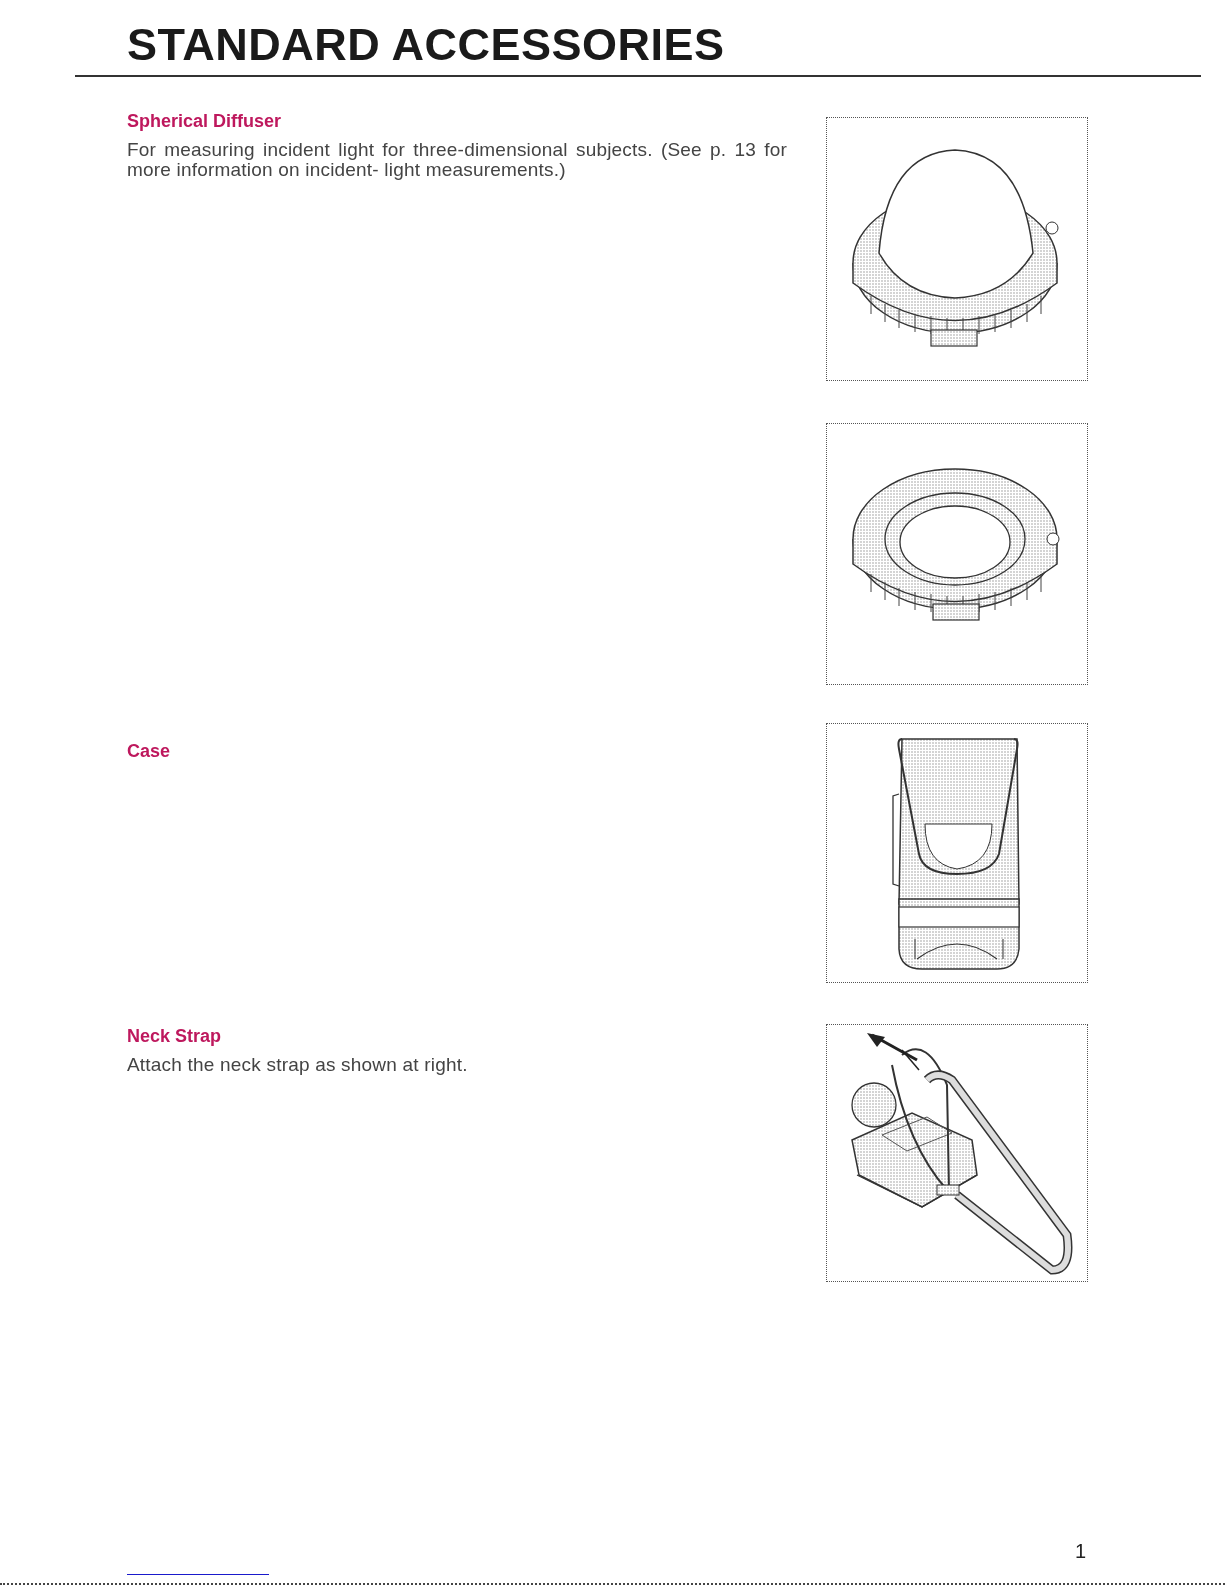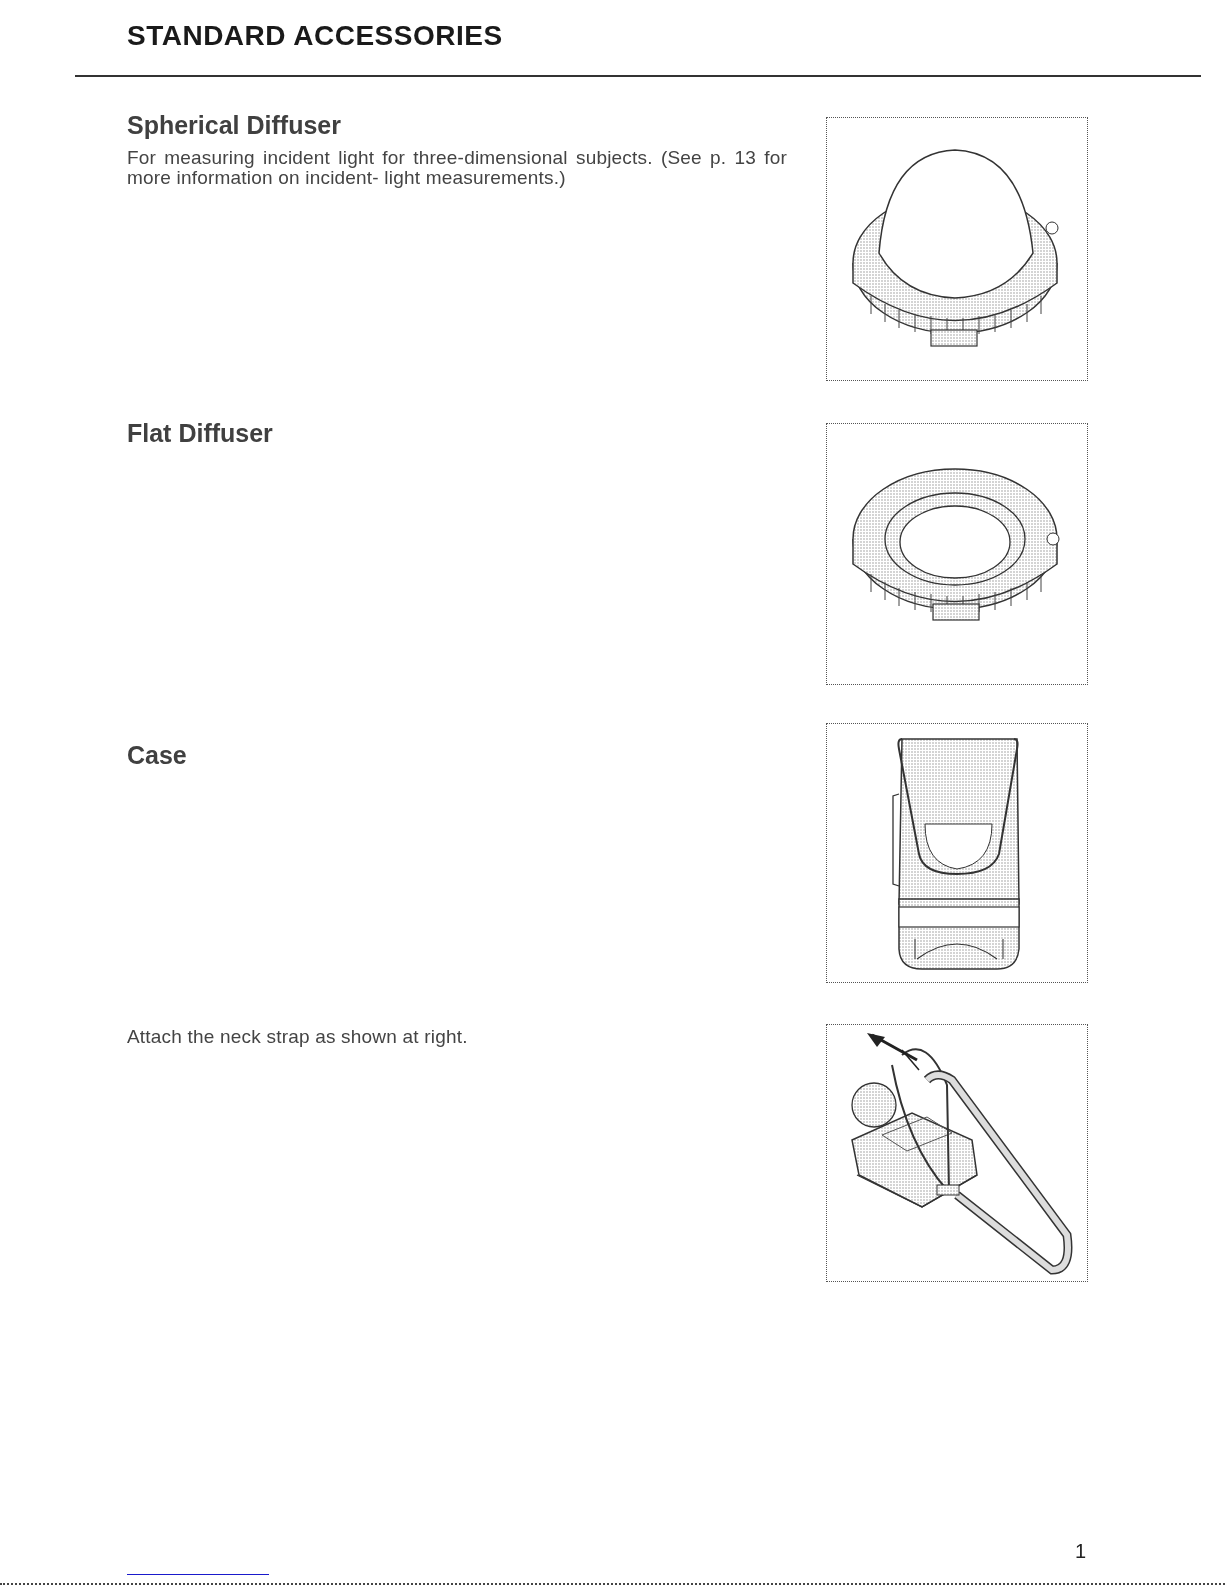--- a/index.html
+++ b/index.html
@@ -2,32 +2,32 @@
 <html><head>
   <meta charset="utf-8">
   <style>
     html, body { margin: 0; padding: 0; background: #ffffff; }
     body {
       width: 1225px; height: 1585px; position: relative; overflow: hidden;
       font-family: "Liberation Sans", sans-serif; color: #222;
     }
     .page-title {
       position: absolute; left: 127px; top: 22px;
-      font-size: 28px; font-weight: bold; letter-spacing: 0.5px;
+      font-size: 45px; font-weight: bold; letter-spacing: 0.5px;
       color: #1a1a1a; margin: 0; line-height: 1;
     }
     .title-rule {
       position: absolute; left: 75px; top: 75px; width: 1126px; height: 0;
       border-top: 2px solid #333;
     }
     .section {
       position: absolute; left: 127px; width: 660px;
     }
     .section h2 {
-      margin: 0 0 8px 0; font-size: 25px; font-weight: bold; color: #404040;
+      margin: 0 0 8px 0; font-size: 18px; font-weight: bold; color: #be185d;
       line-height: 1.1;
     }
     .section p {
       margin: 0; font-size: 19px; line-height: 20px; color: #444;
       text-align: justify; letter-spacing: 0.2px;
     }
     .figure-box {
       position: absolute; left: 826px; width: 260px;
       border: 1px dotted #555; background: #fff;
     }
@@ -78,21 +78,20 @@
       <line x1="200" y1="186" x2="200" y2="204"></line>
         <line x1="214" y1="178" x2="214" y2="196"></line>
     </g>
     <rect x="104" y="212" width="46" height="16" fill="url(#stip1)" stroke="#333" stroke-width="1.2"></rect>
     <path d="M52 135 Q60 35 128 32 Q196 35 206 135 Q180 178 128 180 Q76 178 52 135 Z" fill="#fff" stroke="#333" stroke-width="1.5"></path>
     <circle cx="225" cy="110" r="6" fill="#fff" stroke="#333" stroke-width="1"></circle>
   </svg>
 </div>
 
 <div class="section" style="top:420px;">
-  <h2>Flat Diffuser</h2>
 </div>
 <div class="figure-box" style="top:423px; height:260px;">
   <svg viewBox="0 0 260 260">
     <ellipse cx="128" cy="115" rx="102" ry="70" fill="url(#stip1)" stroke="#333" stroke-width="1.5"></ellipse>
     <path d="M26 115 L26 140 Q128 215 230 140 L230 115" fill="url(#stip1)" stroke="#333" stroke-width="1.5"></path>
     <g stroke="#444" stroke-width="1">
       <line x1="44" y1="150" x2="44" y2="168"></line>
         <line x1="58" y1="158" x2="58" y2="176"></line>
       <line x1="72" y1="164" x2="72" y2="182"></line>
         <line x1="88" y1="168" x2="88" y2="186"></line>
@@ -123,20 +122,21 @@
     <path d="M75 15 Q70 15 72 25 L92 130 Q96 150 130 150 Q165 150 172 130 L190 25 Q192 15 187 15" fill="none" stroke="#333" stroke-width="2"></path>
     <path d="M98 100 L165 100 Q165 140 130 145 Q98 140 98 100 Z" fill="#fff" stroke="#333" stroke-width="1"></path>
     <path d="M72 70 L66 72 L66 160 L72 162" fill="none" stroke="#333" stroke-width="1.3"></path>
     <path d="M90 235 Q130 205 170 235" fill="none" stroke="#333" stroke-width="1.2"></path>
     <line x1="88" y1="215" x2="88" y2="235" stroke="#333" stroke-width="1"></line>
     <line x1="176" y1="215" x2="176" y2="235" stroke="#333" stroke-width="1"></line>
   </svg>
 </div>
 
 <div class="section" style="top:1027px;">
+  <h2>Neck Strap</h2>
   <p>Attach the neck strap as shown at right.</p>
 </div>
 <div class="figure-box" style="top:1024px; height:256px;">
   <svg viewBox="0 0 260 256">
     <circle cx="47" cy="80" r="22" fill="url(#stip1)" stroke="#333" stroke-width="1.3"></circle>
     <path d="M25 115 L85 88 L145 115 L150 150 L95 182 L32 150 Z" fill="url(#stip1)" stroke="#333" stroke-width="1.5"></path>
     <path d="M30 150 L95 182 L150 150" fill="none" stroke="#333" stroke-width="1.2"></path>
     <path d="M55 110 L100 92 L125 108 L80 126 Z" fill="none" stroke="#555" stroke-width="1"></path>
     <path d="M75 30 Q100 10 120 60 L122 165 M65 40 Q80 120 120 165" fill="none" stroke="#333" stroke-width="2"></path>
     <path d="M100 55 Q110 45 125 55 L240 210 Q245 245 225 245 L130 170" fill="none" stroke="#333" stroke-width="9"></path>

